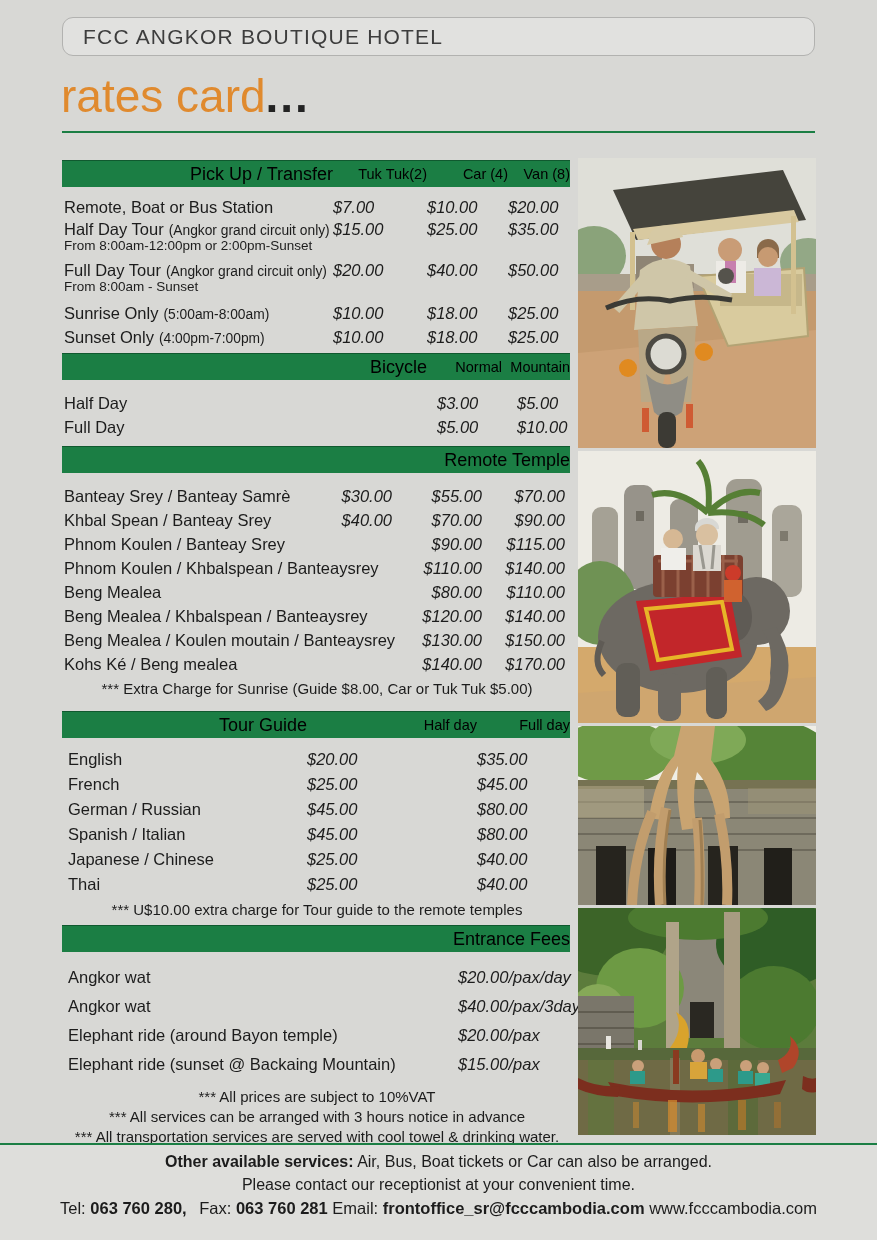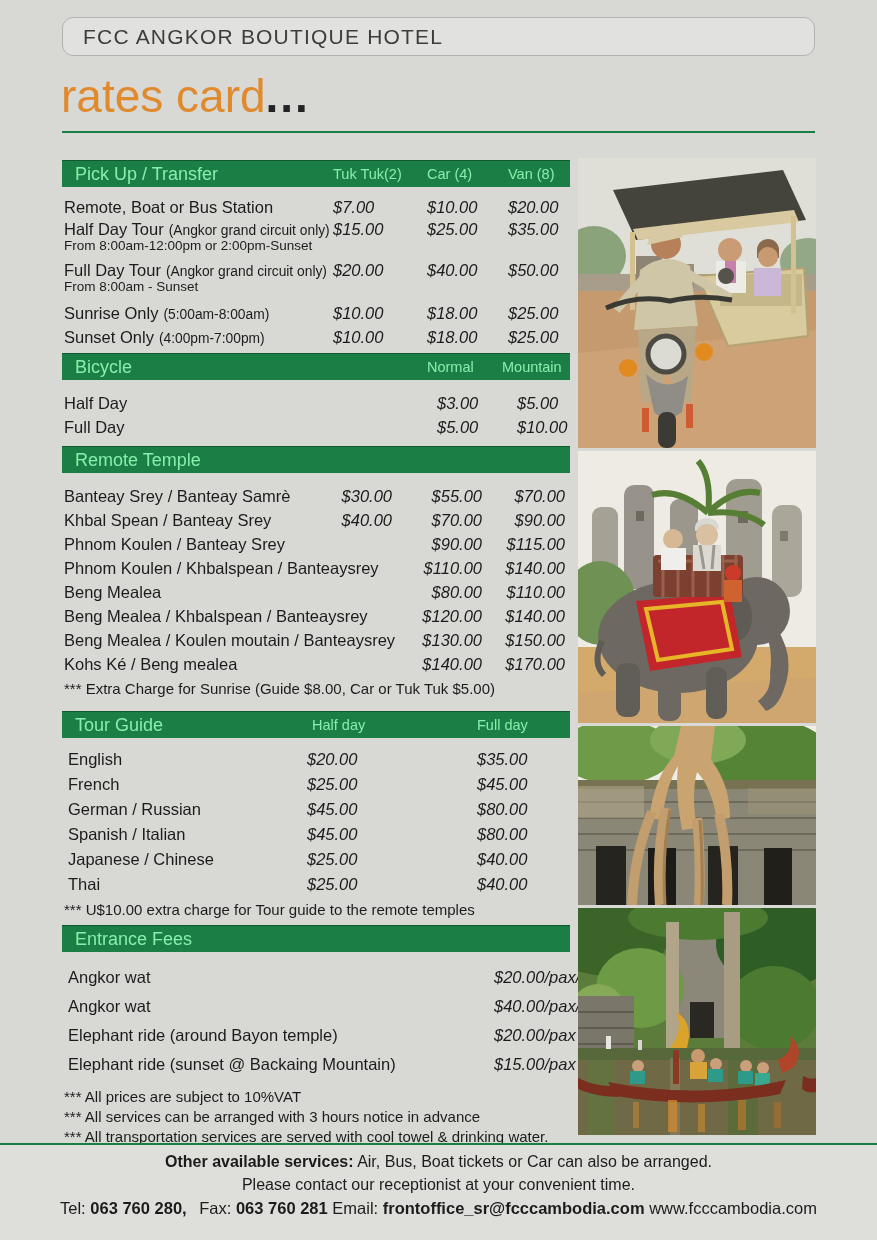--- a/index.html
+++ b/index.html
@@ -17,42 +17,42 @@
     padding:0 26px 0 20px;
   }
   .hotel{font-size:21px;letter-spacing:1.2px;color:#3d3d3d;font-weight:400;white-space:nowrap;}
   .sectitle{font-size:21px;font-weight:bold;letter-spacing:.6px;color:#101010;white-space:nowrap;}
   
   .ratescard{left:61px;top:70px;font-size:46px;line-height:52px;color:#e08a2e;font-weight:400;}
   .ratescard .dots{color:#232323;letter-spacing:2px;font-weight:bold;}
   .rule{left:62px;top:131px;width:753px;height:2px;background:#1b7e44;}
   
   .sec{position:absolute;left:62px;width:508px;}
-  .gbar{height:27px;background:#1b7e44;border-top:1px solid #10592f;color:#86efac;
-        display:grid;align-items:center;box-sizing:border-box;}
+  .gbar{height:27px;background:#1b7e44;border-top:1px solid #10592f;color:#000000;
+        display:grid;align-items:center;box-sizing:border-box;text-align:right;}
   .gbar .bt{font-size:18px;padding-left:13px;white-space:nowrap;}
   .gbar .bh{font-size:14.5px;white-space:nowrap;}
   .g-pick{grid-template-columns:271px 94px 81px 62px;}
   .g-bike{grid-template-columns:365px 75px 68px;}
   .g-guide{grid-template-columns:245px 170px 93px;}
   .g-remote{grid-template-columns:250px 80px 90px 83px;}
-  .g-ent{grid-template-columns:396px 112px;gap:36px;}
+  .g-ent{grid-template-columns:396px 112px;}
   .rows{padding-top:8px;}
   .prow{display:grid;}
   .lbl{padding-left:2px;white-space:nowrap;}
   .l1{font-size:16.5px;}
   .l2{font-size:13.8px;margin-left:5px;}
   .pr{font-size:16.5px;white-space:nowrap;font-style:italic;}
   .g-remote .pr{text-align:right;}
   .h24{line-height:24px;height:24px;}
   .h25{line-height:25px;height:25px;}
   .h29{line-height:29px;height:29px;}
   .h20{line-height:20px;height:20px;}
   .subnote{font-size:13.5px;line-height:16px;margin:-1px 0 6px 2px;}
-  .note{font-size:15px;margin-top:4px;padding-left:2px;}
+  .note{font-size:15px;margin-top:4px;padding-left:2px;text-align:center;}
   .entnotes{margin-top:8px;}
   .entnotes .note{margin:0;line-height:20px;height:20px;}
   
   .photo{position:absolute;left:578px;width:238px;overflow:hidden;background:#cfcfcb;}
   .photo svg{display:block;width:100%;height:100%;}
   #p1{top:158px;height:290px;}
   #p2{top:451px;height:272px;}
   #p3{top:726px;height:179px;}
   #p4{top:908px;height:227px;}
   

